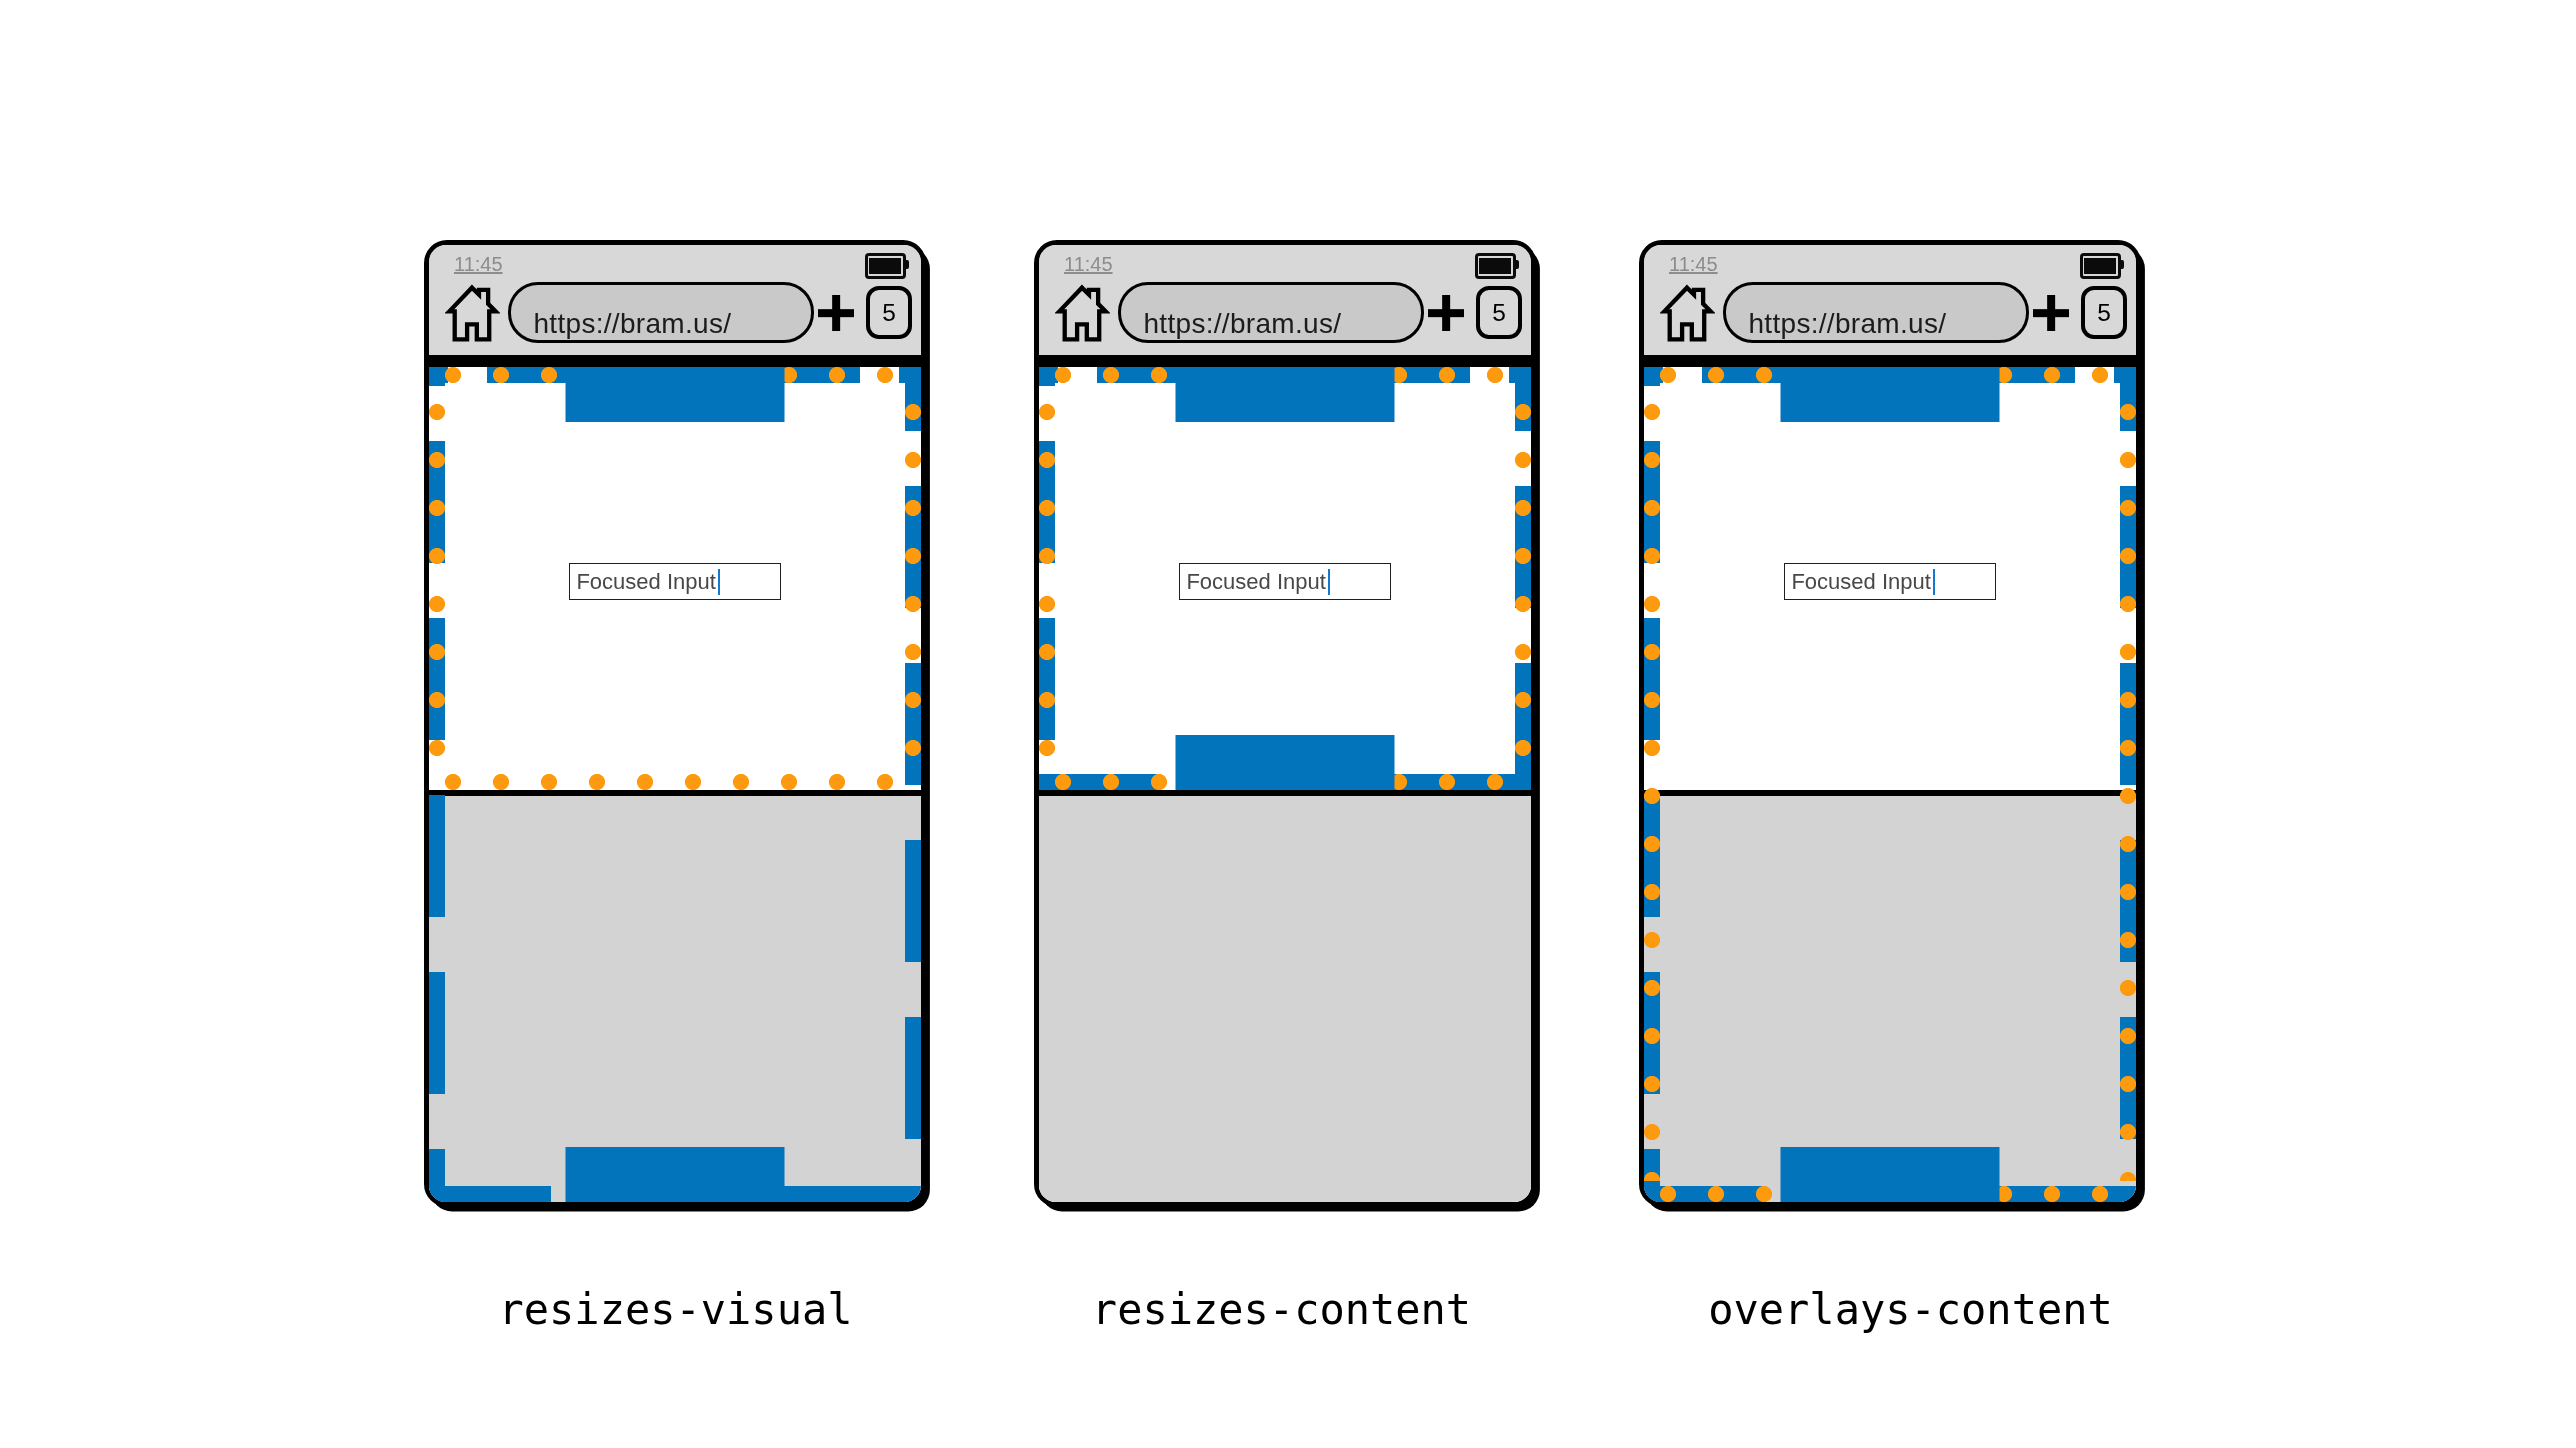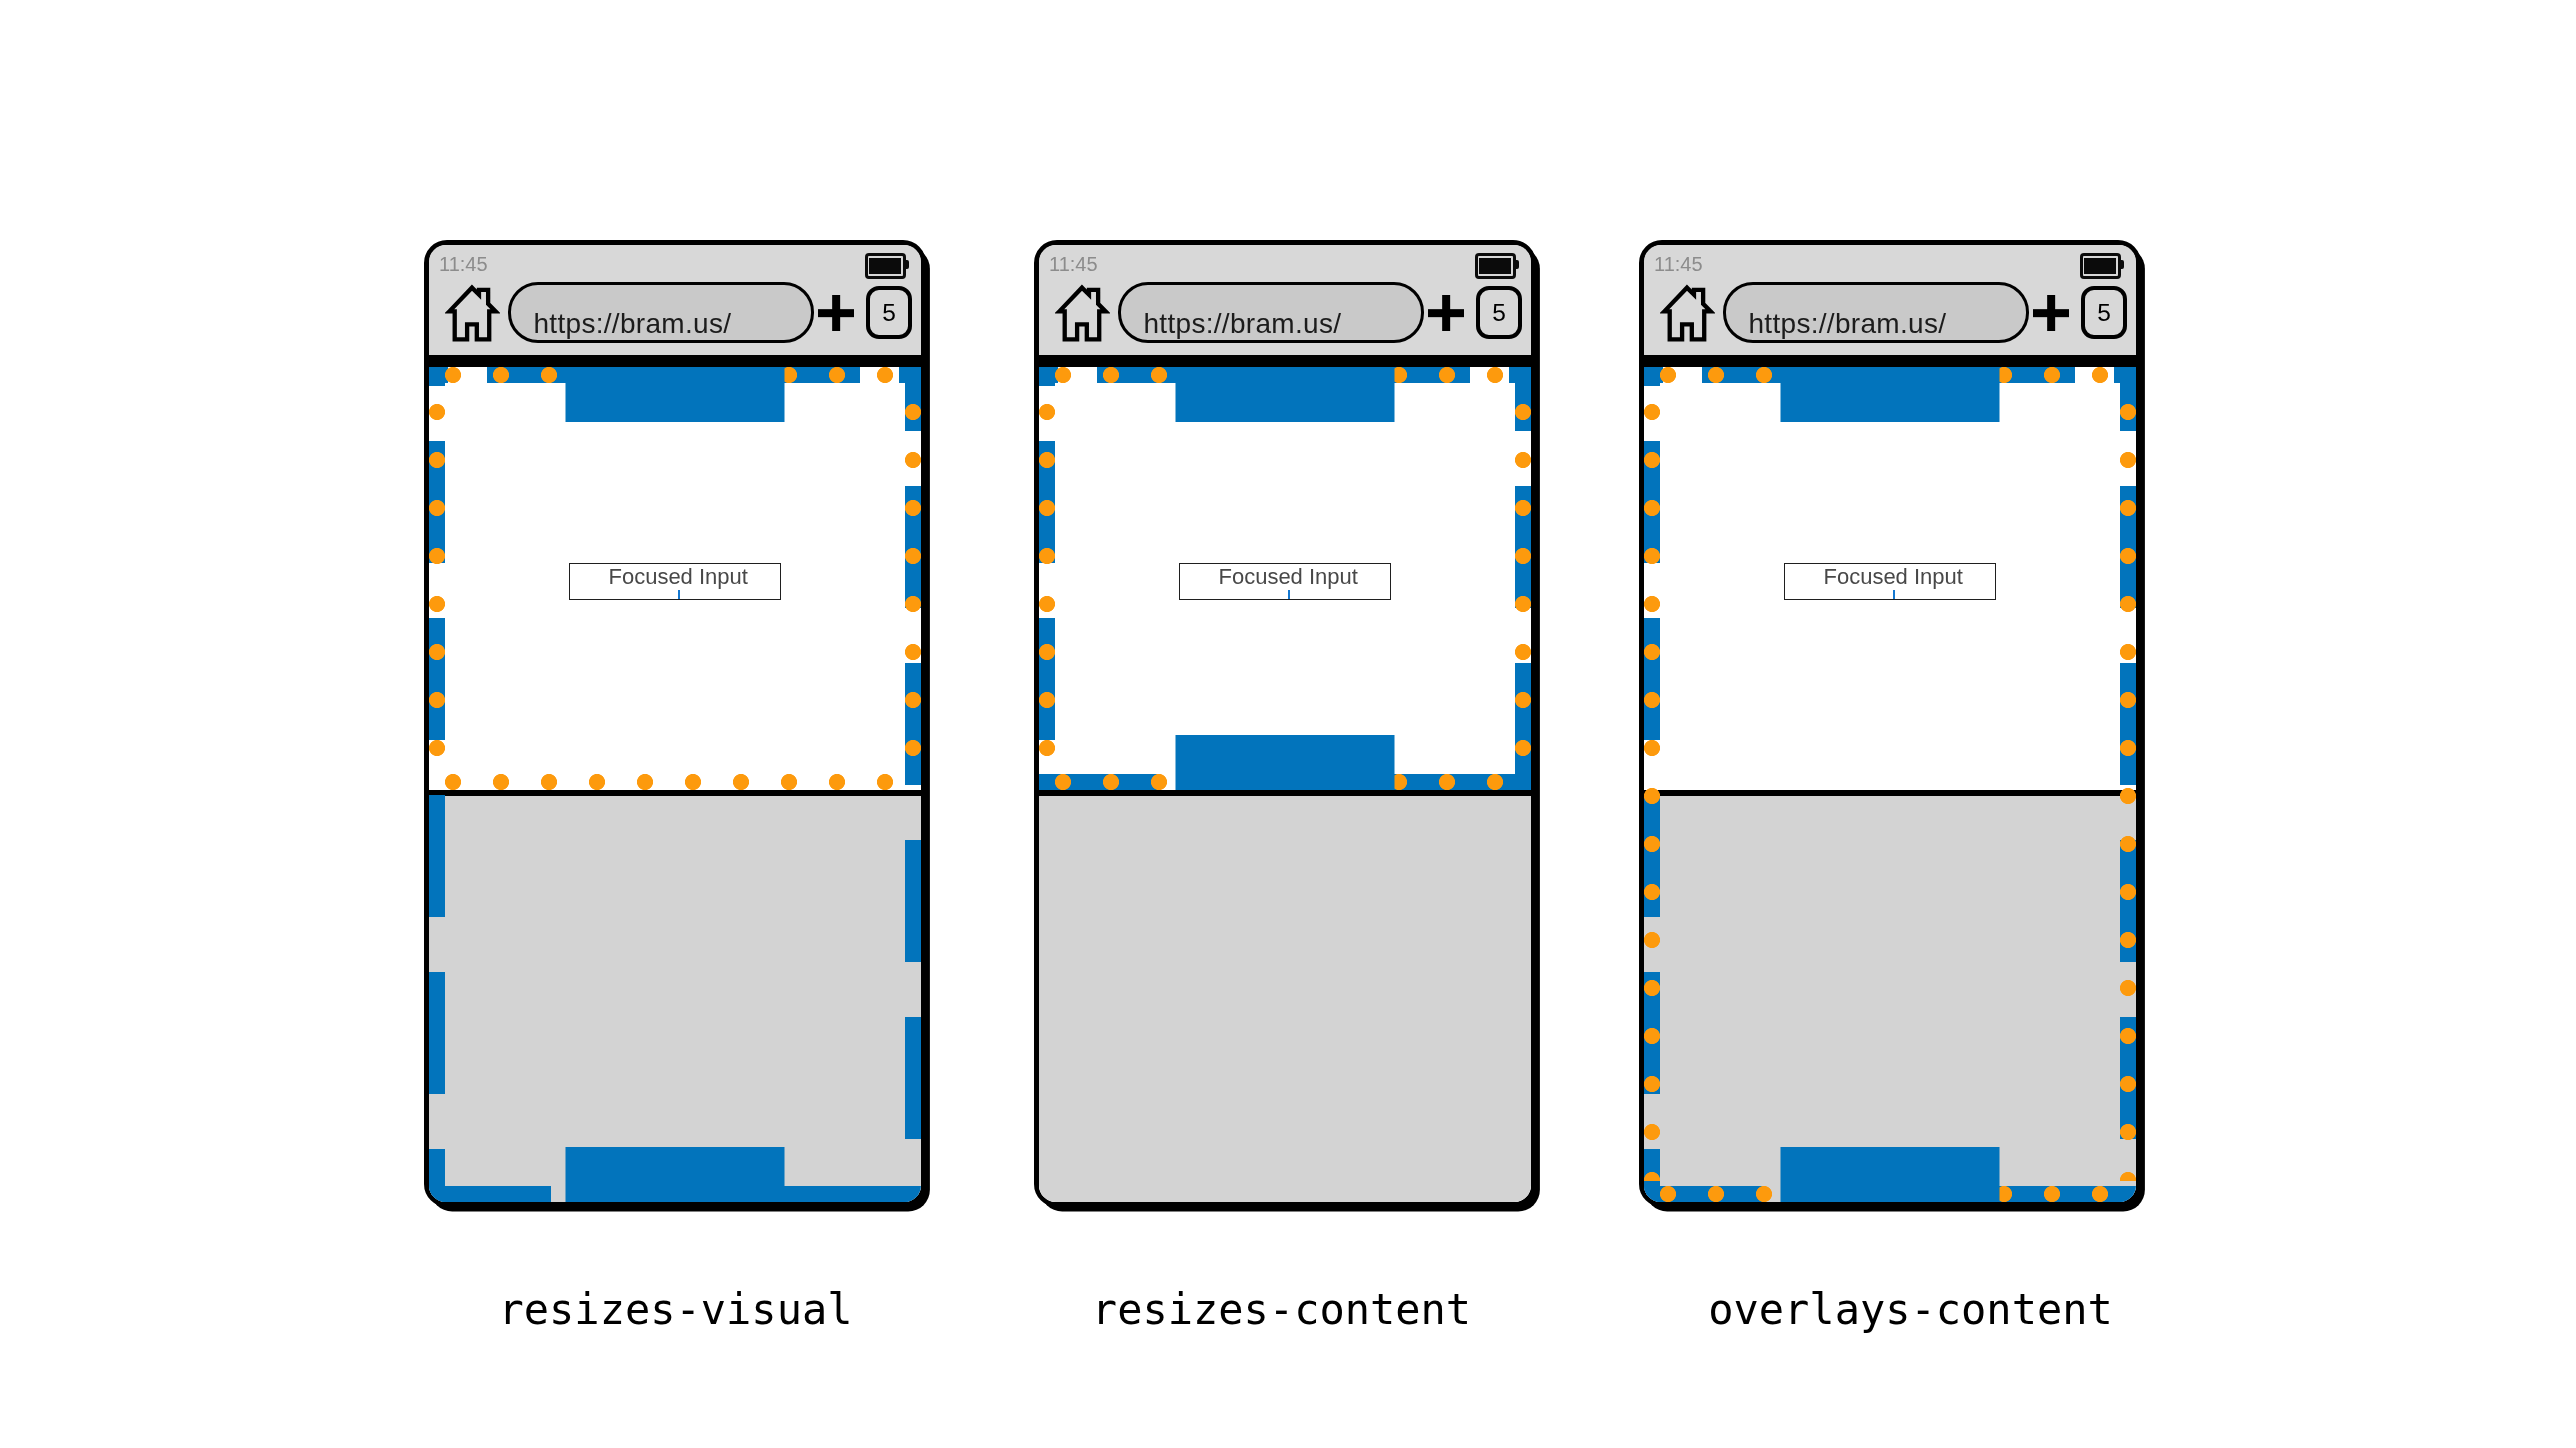--- a/index.html
+++ b/index.html
@@ -11,21 +11,21 @@
   .phone{
     position:absolute;top:240px;width:492px;height:957px;
     border:5.8px solid #000;border-radius:23px;background:#fff;
     box-shadow:5.2px 5.8px 0 -1.3px #000;
   }
   
   .chrome{
     position:absolute;left:0;top:0;width:100%;height:110px;
     background:var(--chrome-gray,#d8d8d8);border-radius:16.7px 16.7px 0 0;
   }
-  .time{position:absolute;left:10px;top:7.7px;font-size:20px;color:var(--time-gray,#8c8c8c);}
+  .time{position:absolute;left:25px;top:7.7px;font-size:20px;color:var(--time-gray,#8c8c8c);text-decoration:underline;}
   .battery{position:absolute;right:15.5px;top:8.4px;width:35px;height:19.3px;border:3.2px solid #0b0b0b;border-radius:3.9px;}
   .batt-fill{position:absolute;inset:1.3px;background:#0b0b0b;}
   .batt-nub{position:absolute;right:-6.4px;top:3.9px;width:3.9px;height:8.4px;background:#0b0b0b;border-radius:0 1.9px 1.9px 0;}
   .home{position:absolute;left:15.5px;top:37px;width:55px;height:62px;cursor:pointer;}
   .pill{
     position:absolute;left:79px;top:37px;width:306px;height:61px;box-sizing:border-box;
     border:3.9px solid #000;border-radius:30px;background:var(--url-pill-gray,#c9c9c9);
     display:flex;align-items:flex-end;padding-left:22.5px;cursor:text;
   }
   .pill span{font-size:28px;color:#1c1c1c;letter-spacing:0.3px;}
@@ -76,21 +76,21 @@
     position:absolute;left:50%;transform:translateX(-50%);width:219px;height:55px;
     background:var(--viewport-blue,#0274bc);z-index:5;
   }
   .hdrbar{top:0;}
   .ftrbar{bottom:0;}
   .mode-content .ftrbar{bottom:412px;}
   
   .inp{
     position:absolute;left:50%;transform:translateX(-50%);top:196px;width:212px;height:37px;
     box-sizing:border-box;background:#fff;border:1.9px solid #1f1f1f;z-index:6;
-    display:flex;align-items:center;padding-left:6.4px;cursor:text;flex-direction:column;
+    display:flex;align-items:center;padding-left:6.4px;cursor:text;
   }
   .inp .itxt{font-size:22px;color:#484848;}
   .caret{width:2.6px;height:26px;background:var(--caret-blue,#1478d0);margin-left:1.9px;}
   
   .lbl{
     position:absolute;top:1285px;width:579px;text-align:center;
     font-family:"DejaVu Sans Mono", monospace;font-size:42px;color:#000;
   }
 </style>
 </head>

